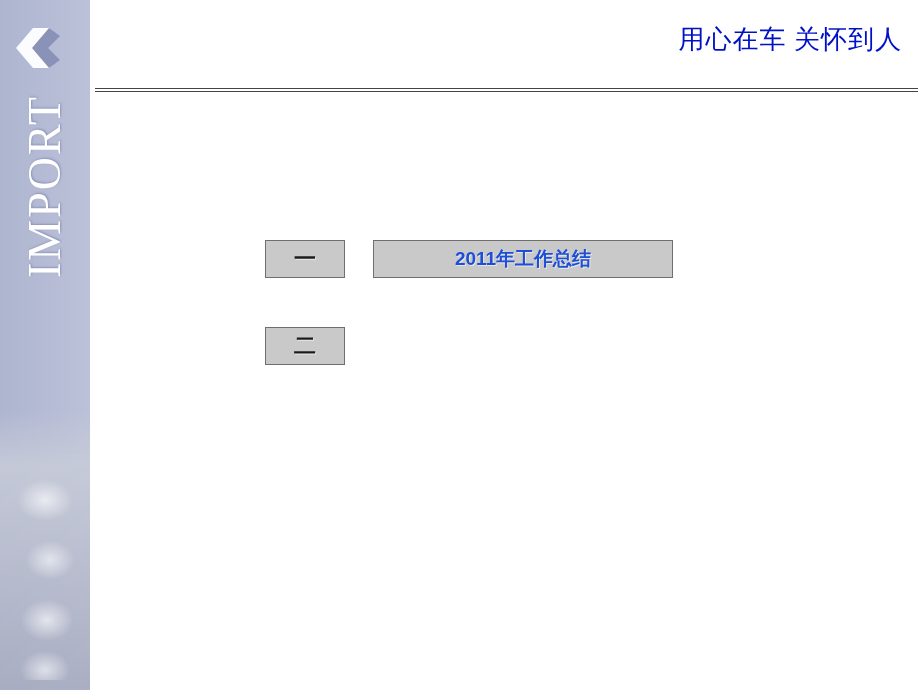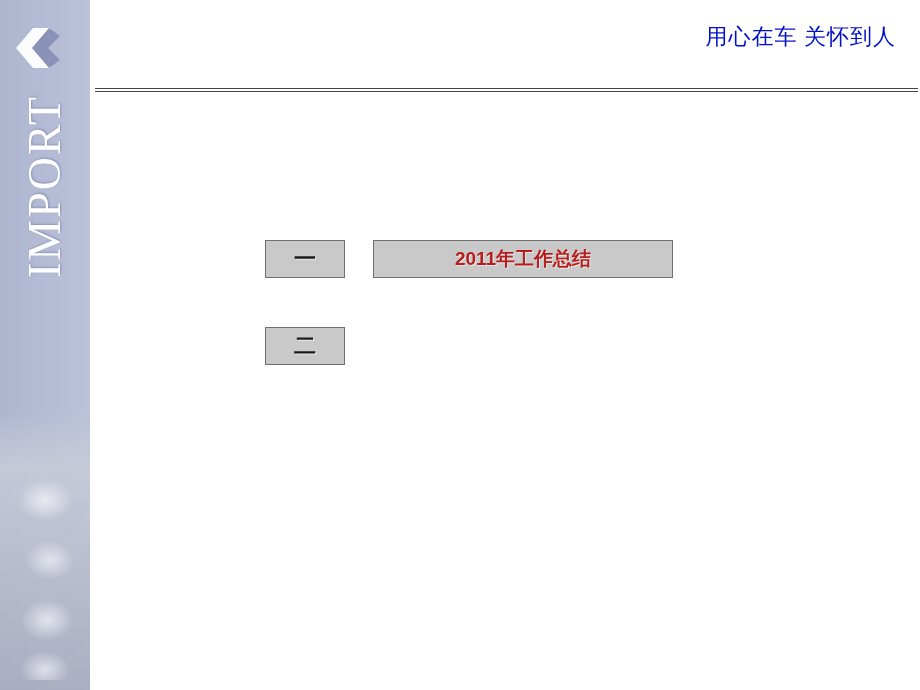--- a/index.html
+++ b/index.html
@@ -57,25 +57,25 @@
       width: 80px;
       height: 230px;
       background:
         radial-gradient(ellipse 40px 30px at 40px 50px, rgba(255,255,255,0.8) 0%, transparent 70%),
         radial-gradient(ellipse 35px 28px at 45px 110px, rgba(255,255,255,0.7) 0%, transparent 70%),
         radial-gradient(ellipse 38px 30px at 42px 170px, rgba(255,255,255,0.75) 0%, transparent 70%),
         radial-gradient(ellipse 36px 28px at 40px 220px, rgba(255,255,255,0.7) 0%, transparent 70%);
     }
     .slogan {
       position: absolute;
-      right: 24px;
+      right: 18px;
       top: 22px;
       color: #0010c8;
       font-family: "KaiTi", "STKaiti", "SimSun", serif;
-      font-size: 22px;
+      font-size: 26px;
       font-weight: normal;
       letter-spacing: 1px;
     }
     .divider {
       position: absolute;
       left: 95px;
       top: 88px;
       width: 823px;
       height: 4px;
       border-top: 1px solid #444;
@@ -114,21 +114,21 @@
       width: 300px;
       height: 38px;
       background: #c9c9c9;
       border: 1px solid #6f6f6f;
       display: flex;
       align-items: center;
       justify-content: center;
       font-family: "SimHei", "Microsoft YaHei", sans-serif;
       font-size: 19px;
       font-weight: bold;
-      color: #b91c1c;
+      color: #1d4ed8;
       text-shadow: 1px 1px 0 rgba(255,255,255,0.6);
     }
   </style>
 </head>
 <body>
 
 <div class="sidebar">
   <div class="chevron-icon">
     <svg width="60" height="60" viewBox="0 0 60 60">
       <polygon points="8,30 25,10 42,10 25,30 42,50 25,50" fill="#ffffff" opacity="0.95"></polygon>

